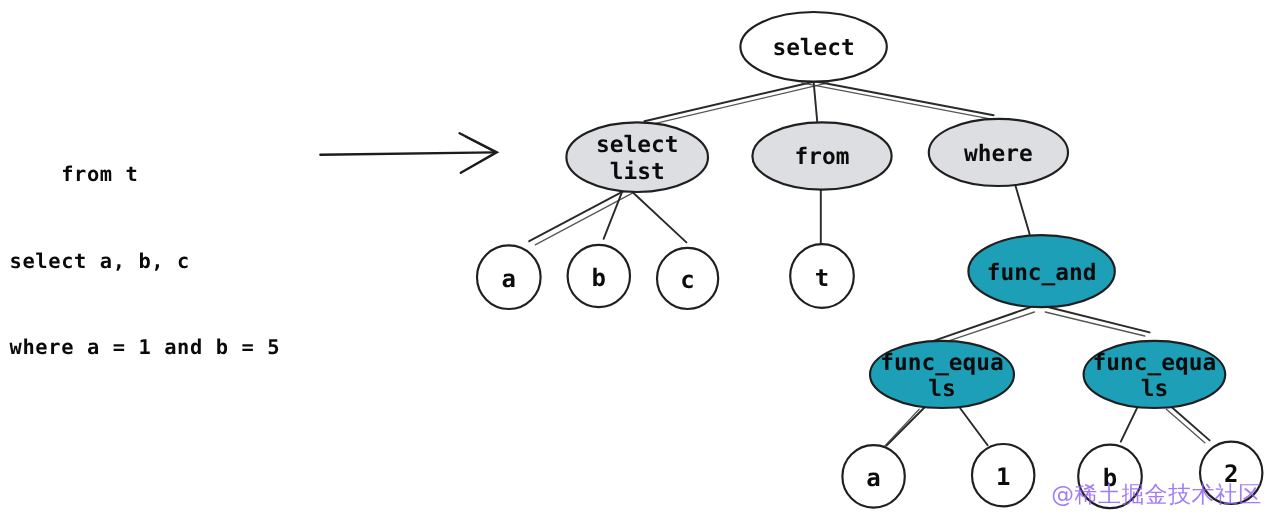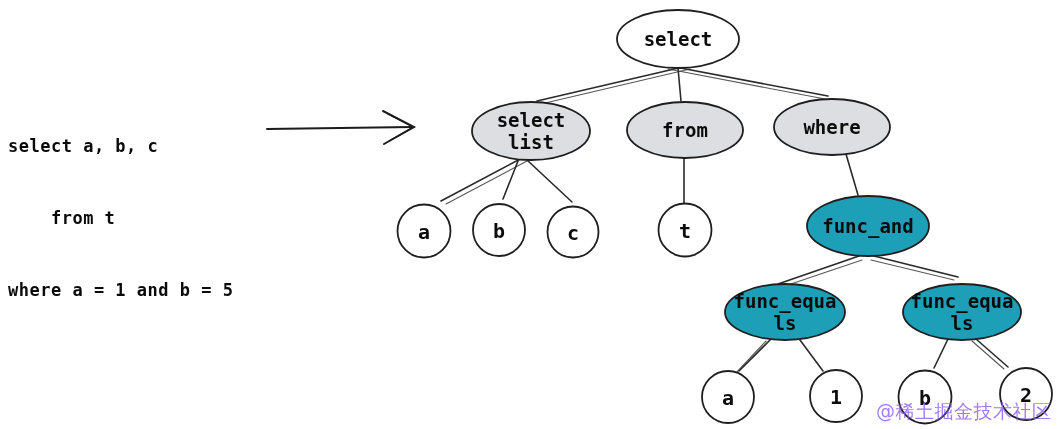--- a/index.html
+++ b/index.html
@@ -51,22 +51,22 @@
     opacity: 0.8;
     white-space: nowrap;
   }
 </style>
 </head>
 <body>
 
 <div class="canvas">
 
   <div class="sql-block">
+    <div>    from t</div>
     <div>select a, b, c</div>
-    <div>    from t</div>
     <div>where a = 1 and b = 5</div>
   </div>
 
   <svg class="tree" width="1060" height="429" viewBox="0 0 1060 429">
 
     <g>
       <line class="arrow-stroke" x1="267" y1="129" x2="412" y2="127"></line>
       <polyline class="arrow-stroke" points="383,111 414,127 384,144"></polyline>
       <polyline class="arrow-stroke" points="388,114 413,127 389,141" style="stroke-width:1.1"></polyline>
     </g>

